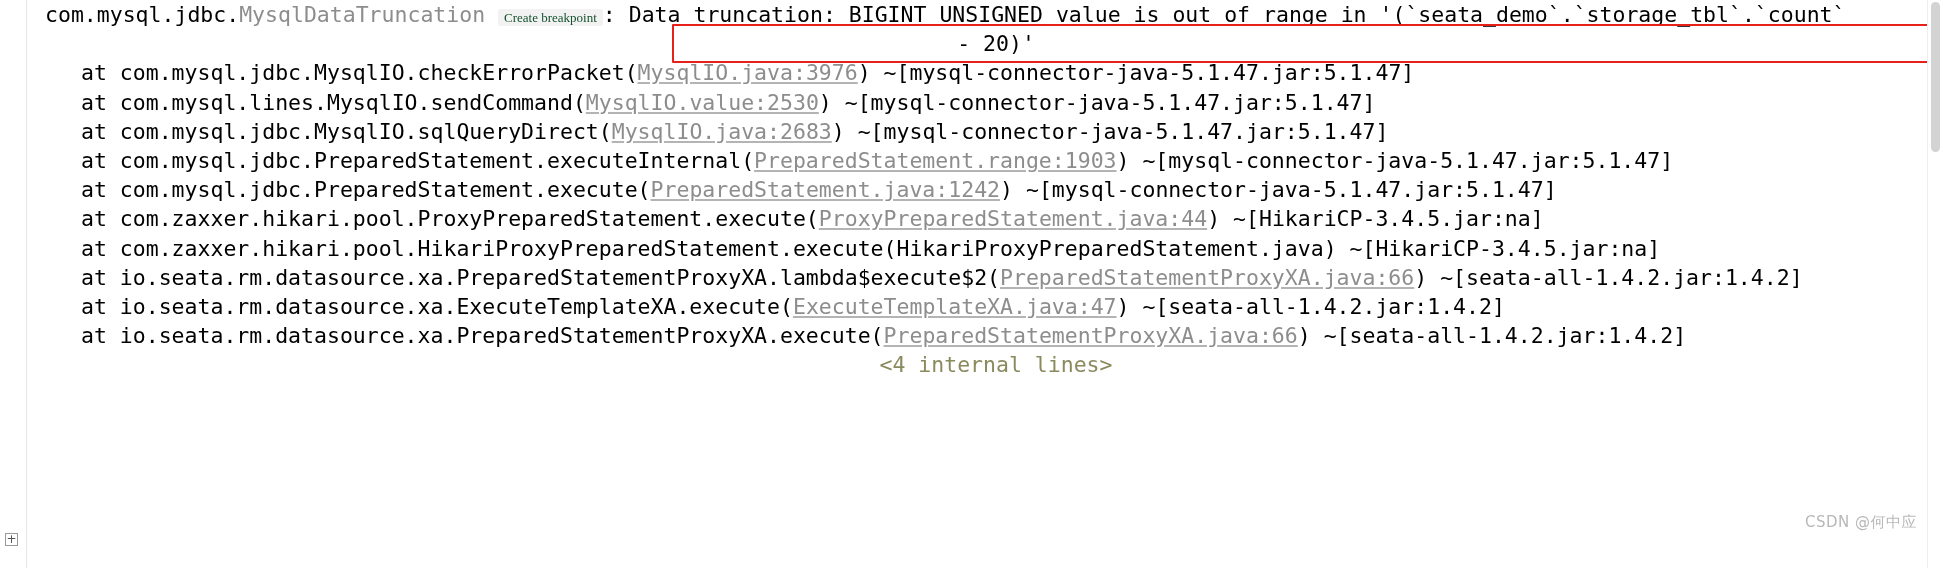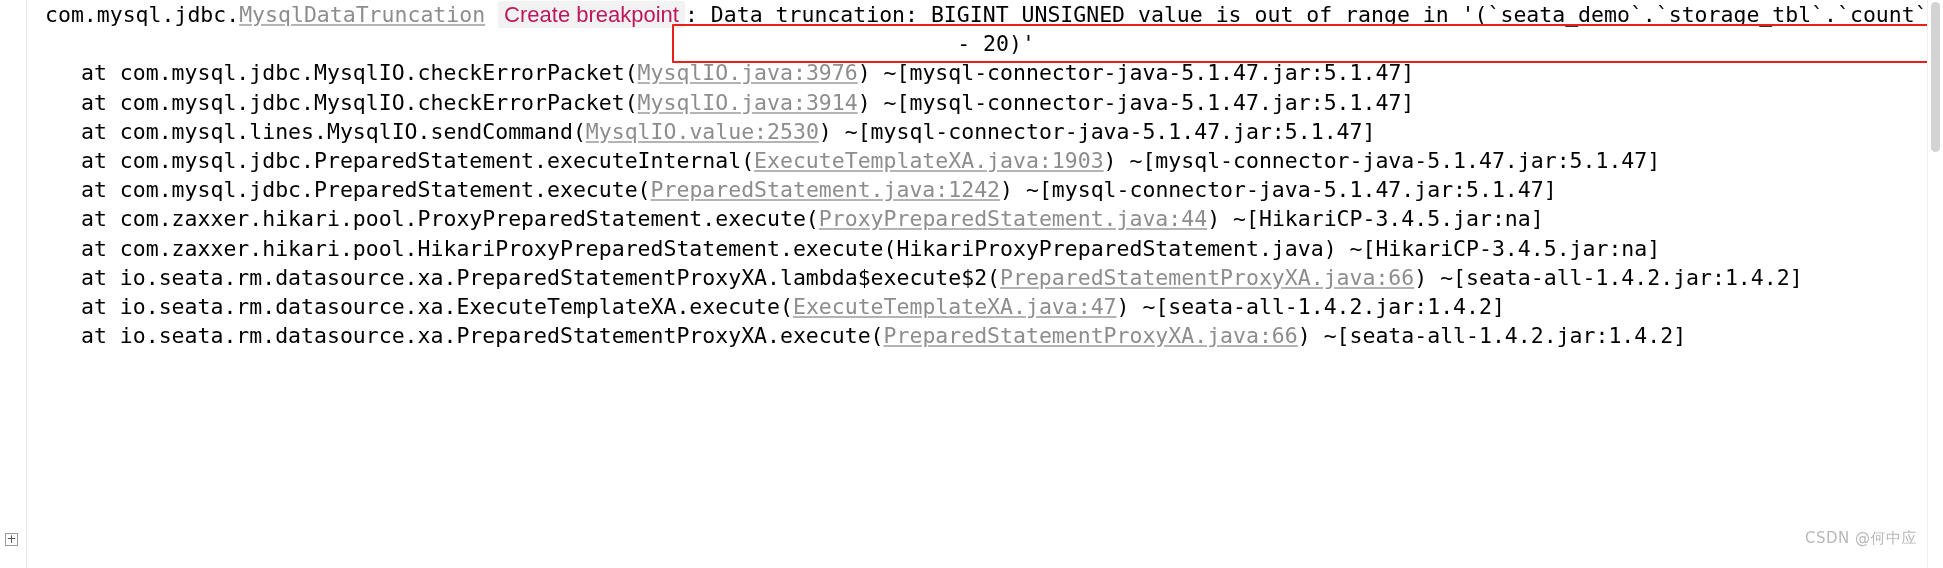--- a/index.html
+++ b/index.html
@@ -75,30 +75,29 @@
 
   .lnk {
     color: #8d8d8d;
     text-decoration: underline;
     text-decoration-color: #b4b4b4;
     text-underline-offset: 2px;
   }
 
   .exc-type {
     color: #8d8d8d;
-    text-decoration: underline;
     text-decoration-color: #b4b4b4;
     text-underline-offset: 2px;
   }
 
   .breakpoint-hint {
-    color: #be185d;
+    color: #14532d;
     background: #f2f2f2;
-    font-family: Liberation Sans, sans-serif;
-    font-size: 22px;
+    font-family: Liberation Serif, serif;
+    font-size: 13px;
     padding: 1px 6px;
     border-radius: 2px;
   }
 
   .internal-lines {
     color: #8a8a5e;
     font-size: 21.5px;
   }
 
   
@@ -129,21 +128,21 @@
     width: 9px;
     height: 150px;
     background: #d3d3d3;
     border-radius: 5px;
   }
 
   
   #watermark {
     position: absolute;
     right: 26px;
-    bottom: 20px;
+    bottom: 36px;
     font-family: "DejaVu Sans", "Liberation Sans", sans-serif;
     font-size: 15px;
     color: #b8b8b8;
     letter-spacing: 0.5px;
     white-space: nowrap;
   }
 </style>
 </head>
 <body>
 
@@ -154,31 +153,32 @@
   </div>
 
   <div class="console-text">
 
     <div class="line"><span>com.mysql.jdbc.</span><span class="exc-type">MysqlDataTruncation</span><span> </span><span class="breakpoint-hint">Create breakpoint</span><span>: Data truncation: BIGINT UNSIGNED value is out of range in '(`seata_demo`.`storage_tbl`.`count`</span></div>
 
     <div class="line indent2"><span>- 20)'</span></div>
 
     <div id="frames-container">
         <div class="line indent"><span>at com.mysql.jdbc.MysqlIO.checkErrorPacket(</span><span class="lnk">MysqlIO.java:3976</span><span>) ~[mysql-connector-java-5.1.47.jar:5.1.47]</span></div>
-        <div class="line indent"><span>at com.mysql.jdbc.MysqlIO.checkErrorPacket(</span><span class="lnk">MysqlIO.java:3914</span><span>) ~[mysql-connector-java-5.1.47.jar:5.1.47]</span></div>
         <div class="line indent"><span>at com.mysql.lines.MysqlIO.sendCommand(</span><span class="lnk">MysqlIO.value:2530</span><span>) ~[mysql-connector-java-5.1.47.jar:5.1.47]</span></div>
-        <div class="line indent"><span>at com.mysql.jdbc.PreparedStatement.executeInternal(</span><span class="lnk">ExecuteTemplateXA.java:1903</span><span>) ~[mysql-connector-java-5.1.47.jar:5.1.47]</span></div>
+        <div class="line indent"><span>at com.mysql.jdbc.MysqlIO.sqlQueryDirect(</span><span class="lnk">MysqlIO.java:2683</span><span>) ~[mysql-connector-java-5.1.47.jar:5.1.47]</span></div>
+        <div class="line indent"><span>at com.mysql.jdbc.PreparedStatement.executeInternal(</span><span class="lnk">PreparedStatement.range:1903</span><span>) ~[mysql-connector-java-5.1.47.jar:5.1.47]</span></div>
         <div class="line indent"><span>at com.mysql.jdbc.PreparedStatement.execute(</span><span class="lnk">PreparedStatement.java:1242</span><span>) ~[mysql-connector-java-5.1.47.jar:5.1.47]</span></div>
         <div class="line indent"><span>at com.zaxxer.hikari.pool.ProxyPreparedStatement.execute(</span><span class="lnk">ProxyPreparedStatement.java:44</span><span>) ~[HikariCP-3.4.5.jar:na]</span></div>
         <div class="line indent"><span>at com.zaxxer.hikari.pool.HikariProxyPreparedStatement.execute(HikariProxyPreparedStatement.java</span><span>) ~[HikariCP-3.4.5.jar:na]</span></div>
         <div class="line indent"><span>at io.seata.rm.datasource.xa.PreparedStatementProxyXA.lambda$execute$2(</span><span class="lnk">PreparedStatementProxyXA.java:66</span><span>) ~[seata-all-1.4.2.jar:1.4.2]</span></div>
         <div class="line indent"><span>at io.seata.rm.datasource.xa.ExecuteTemplateXA.execute(</span><span class="lnk">ExecuteTemplateXA.java:47</span><span>) ~[seata-all-1.4.2.jar:1.4.2]</span></div>
         <div class="line indent"><span>at io.seata.rm.datasource.xa.PreparedStatementProxyXA.execute(</span><span class="lnk">PreparedStatementProxyXA.java:66</span><span>) ~[seata-all-1.4.2.jar:1.4.2]</span></div>
       </div>
 
+    <div class="line indent2"><span class="internal-lines">&lt;4 internal lines&gt;</span></div>
 
     <div id="error-highlight-box" style="border-color: rgb(232, 32, 26);"></div>
   </div>
 
   <div class="scroll-col">
     <div class="scroll-thumb"></div>
   </div>
 
   <div id="watermark">CSDN @何中应</div>
 </div>

